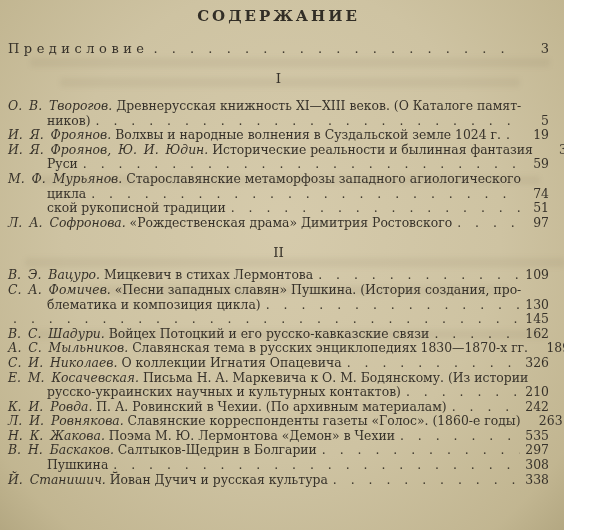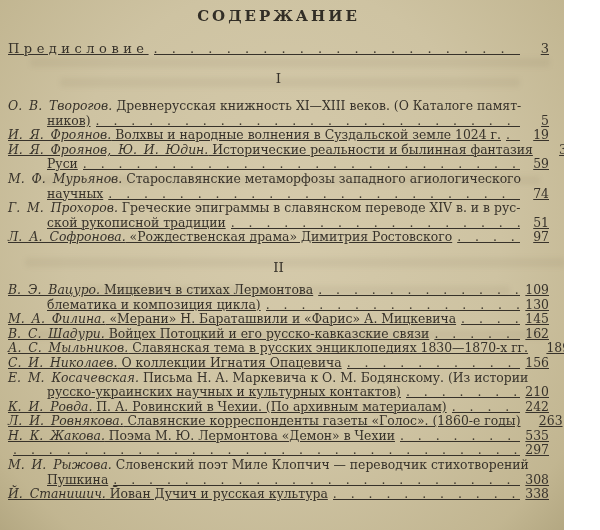--- a/index.html
+++ b/index.html
@@ -35,21 +35,21 @@
     text-align: center;
     font-size: 15px; font-weight: bold;
     letter-spacing: 3px;
     color: #322e26;
     padding-top: 2px;
     line-height: 18px;
   }
   .preface-row {
     display: flex; align-items: baseline;
     margin-top: 16px;
-    font-size: 13px; line-height: 15px; text-decoration: underline;
+    font-size: 13px; line-height: 15px;
   }
   .preface-label { letter-spacing: 4.5px; white-space: nowrap; }
   .section-heading {
     text-align: center;
     font-size: 13.5px; line-height: 15px;
     color: #37322a;
     margin-top: 15px; margin-bottom: 13px;
   }
   .section-heading.second { margin-top: 15px; margin-bottom: 8px; }
 
@@ -58,21 +58,21 @@
     line-height: 14.6px;
     padding-left: 39px;   
   }
   .full-line {
     margin-left: -39px;
     margin-right: 38px;   
     text-align: justify;
     text-align-last: justify;
     white-space: nowrap;
   }
-  .last-line { display: flex; align-items: center; text-decoration: underline; }
+  .last-line { display: flex; align-items: center; }
   .last-line.first { margin-left: -39px; }
   .last-line .text { white-space: nowrap; }
   .author { font-style: italic; word-spacing: 3px; }
   .leader {
     flex: 1 1 auto;
     overflow: hidden;
     white-space: nowrap;
     min-width: 8px;
     margin: 0 3px 0 5px;
     letter-spacing: 5px;
@@ -134,27 +134,26 @@
         <div class="entry">
           <div class="last-line">
             <span class="text">Руси</span>
             <span class="leader dotted"> . . . . . . . . . . . . . . . . . . . . . . . . . . . . . . . . . . . . . . . . . . . . . . . . . . . . . . . . . . . .</span>
             <span class="page-num">59</span>
           </div>
         </div>
         <div class="entry">
           <div class="full-line"><span class="author">М. Ф. Мурьянов.</span> Старославянские метаморфозы западного агиологического</div>
           <div class="last-line">
-            <span class="text">научных</span>
+            <span class="text">цикла</span>
             <span class="leader dotted"> . . . . . . . . . . . . . . . . . . . . . . . . . . . . . . . . . . . . . . . . . . . . . . . . . . . . . . . . . . . .</span>
             <span class="page-num">74</span>
           </div>
         </div>
         <div class="entry">
-          <div class="full-line"><span class="author">Г. М. Прохоров.</span> Греческие эпиграммы в славянском переводе XIV в. и в рус-</div>
           <div class="last-line">
             <span class="text">ской рукописной традиции</span>
             <span class="leader dotted"> . . . . . . . . . . . . . . . . . . . . . . . . . . . . . . . . . . . . . . . . . . . . . . . . . . . . . . . . . . . .</span>
             <span class="page-num">51</span>
           </div>
         </div>
         <div class="entry">
           <div class="last-line first">
             <span class="text"><span class="author">Л. А. Софронова.</span> «Рождественская драма» Димитрия Ростовского</span>
             <span class="leader dotted"> . . . . . . . . . . . . . . . . . . . . . . . . . . . . . . . . . . . . . . . . . . . . . . . . . . . . . . . . . . . .</span>
@@ -163,29 +162,29 @@
         </div>
         <div class="section-heading second">II</div>
         <div class="entry">
           <div class="last-line first">
             <span class="text"><span class="author">В. Э. Вацуро.</span> Мицкевич в стихах Лермонтова</span>
             <span class="leader dotted"> . . . . . . . . . . . . . . . . . . . . . . . . . . . . . . . . . . . . . . . . . . . . . . . . . . . . . . . . . . . .</span>
             <span class="page-num">109</span>
           </div>
         </div>
         <div class="entry">
+          <div class="full-line"><span class="author">С. А. Фомичев.</span> «Песни западных славян» Пушкина. (История создания, про-</div>
           <div class="last-line">
             <span class="text">блематика и композиция цикла)</span>
             <span class="leader dotted"> . . . . . . . . . . . . . . . . . . . . . . . . . . . . . . . . . . . . . . . . . . . . . . . . . . . . . . . . . . . .</span>
             <span class="page-num">130</span>
           </div>
         </div>
         <div class="entry">
           <div class="last-line first">
-            <span class="text"><span class="author">М. А. Филина.</span> «Мерани» Н. Бараташвили и «Фарис» А. Мицкевича</span>
             <span class="leader dotted"> . . . . . . . . . . . . . . . . . . . . . . . . . . . . . . . . . . . . . . . . . . . . . . . . . . . . . . . . . . . .</span>
             <span class="page-num">145</span>
           </div>
         </div>
         <div class="entry">
           <div class="last-line first">
             <span class="text"><span class="author">В. С. Шадури.</span> Войцех Потоцкий и его русско-кавказские связи</span>
             <span class="leader dotted"> . . . . . . . . . . . . . . . . . . . . . . . . . . . . . . . . . . . . . . . . . . . . . . . . . . . . . . . . . . . .</span>
             <span class="page-num">162</span>
           </div>
@@ -194,21 +193,21 @@
           <div class="last-line first">
             <span class="text"><span class="author">А. С. Мыльников.</span> Славянская тема в русских энциклопедиях 1830—1870-х гг.</span>
             <span class="leader"></span>
             <span class="page-num">189</span>
           </div>
         </div>
         <div class="entry">
           <div class="last-line first">
             <span class="text"><span class="author">С. И. Николаев.</span> О коллекции Игнатия Опацевича</span>
             <span class="leader dotted"> . . . . . . . . . . . . . . . . . . . . . . . . . . . . . . . . . . . . . . . . . . . . . . . . . . . . . . . . . . . .</span>
-            <span class="page-num">156</span>
+            <span class="page-num">326</span>
           </div>
         </div>
         <div class="entry">
           <div class="full-line"><span class="author">Е. М. Косачевская.</span> Письма Н. А. Маркевича к О. М. Бодянскому. (Из истории</div>
           <div class="last-line">
             <span class="text">русско-украинских научных и культурных контактов)</span>
             <span class="leader dotted"> . . . . . . . . . . . . . . . . . . . . . . . . . . . . . . . . . . . . . . . . . . . . . . . . . . . . . . . . . . . .</span>
             <span class="page-num">210</span>
           </div>
         </div>
@@ -228,26 +227,26 @@
         </div>
         <div class="entry">
           <div class="last-line first">
             <span class="text"><span class="author">Н. К. Жакова.</span> Поэма М. Ю. Лермонтова «Демон» в Чехии</span>
             <span class="leader dotted"> . . . . . . . . . . . . . . . . . . . . . . . . . . . . . . . . . . . . . . . . . . . . . . . . . . . . . . . . . . . .</span>
             <span class="page-num">535</span>
           </div>
         </div>
         <div class="entry">
           <div class="last-line first">
+            <span class="text"><span class="author">В. Н. Баскаков.</span> Салтыков-Щедрин в Болгарии</span>
             <span class="leader dotted"> . . . . . . . . . . . . . . . . . . . . . . . . . . . . . . . . . . . . . . . . . . . . . . . . . . . . . . . . . . . .</span>
             <span class="page-num">297</span>
           </div>
         </div>
         <div class="entry">
-          <div class="full-line"><span class="author">М. И. Рыжова.</span> Словенский поэт Миле Клопчич — переводчик стихотворений</div>
           <div class="last-line">
             <span class="text">Пушкина</span>
             <span class="leader dotted"> . . . . . . . . . . . . . . . . . . . . . . . . . . . . . . . . . . . . . . . . . . . . . . . . . . . . . . . . . . . .</span>
             <span class="page-num">308</span>
           </div>
         </div>
         <div class="entry">
           <div class="last-line first">
             <span class="text"><span class="author">Й. Станишич.</span> Йован Дучич и русская культура</span>
             <span class="leader dotted"> . . . . . . . . . . . . . . . . . . . . . . . . . . . . . . . . . . . . . . . . . . . . . . . . . . . . . . . . . . . .</span>

